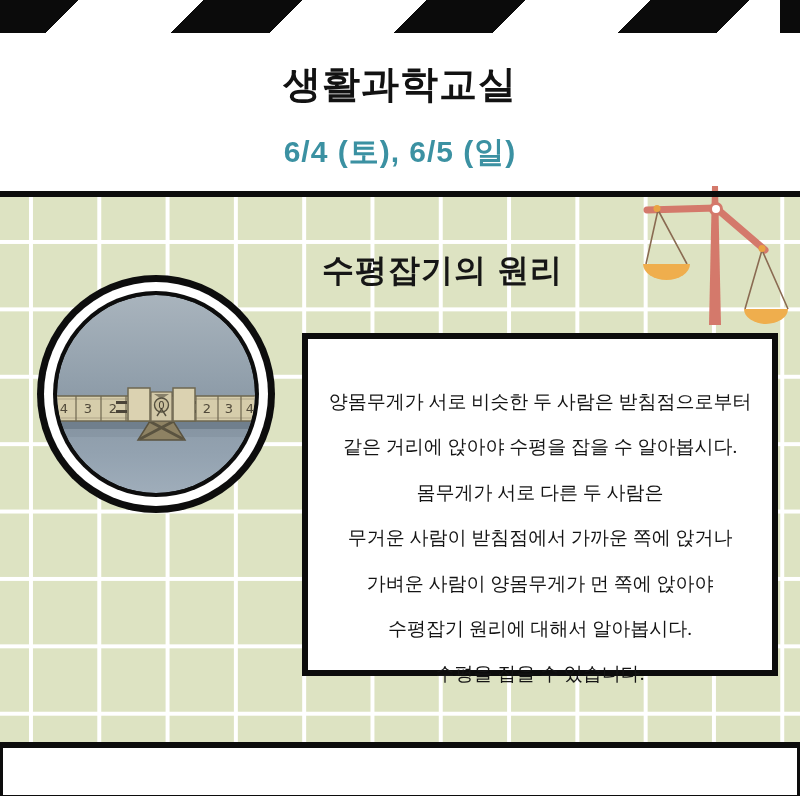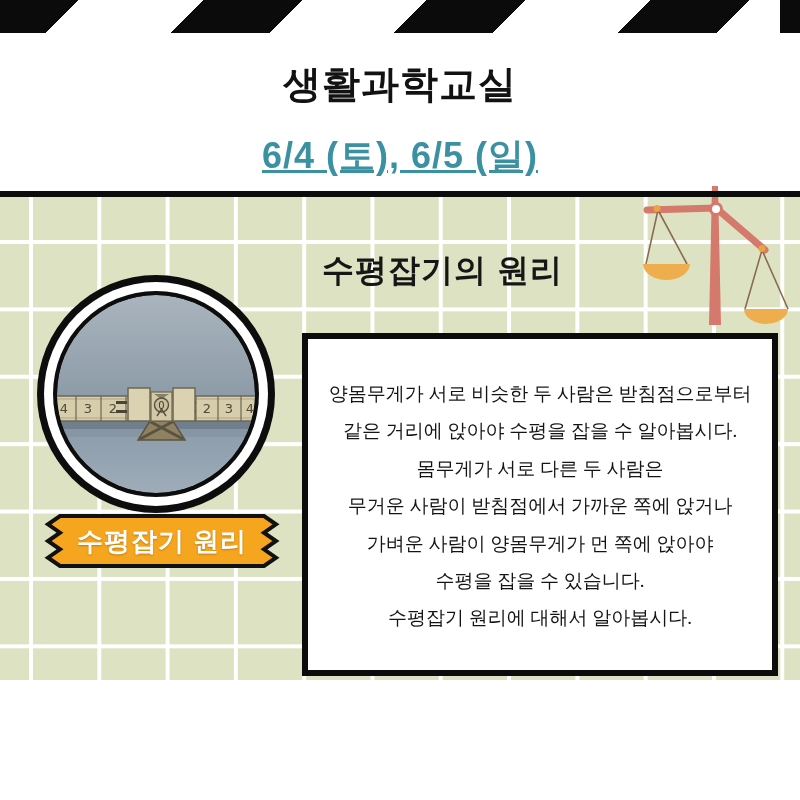--- a/index.html
+++ b/index.html
@@ -1,29 +1,29 @@
 <!DOCTYPE html>
 <html><head>
 <meta charset="utf-8">
 <style>
   html,body{margin:0;padding:0;}
   body{width:800px;height:800px;font-family:"Liberation Sans",sans-serif;background:#fff;}
-  .poster{position:relative;width:800px;height:680px;overflow:hidden;background:#fff;}
+  .poster{position:relative;width:800px;height:796px;overflow:hidden;background:#fff;}
 
   
   .hazard{position:absolute;left:0;top:0;width:800px;height:33px;
     background:repeating-linear-gradient(135deg,#0b0b0b 0 70px,#ffffff 70px 158px);
     background-position:-20px 0;}
 
   
   .header{position:absolute;left:0;top:33px;width:800px;height:158px;background:#ffffff;text-align:center;}
   .title-line{display:flex;justify-content:center;align-items:baseline;gap:16px;margin-top:26px;}
   .title-black{font-size:38px;font-weight:bold;color:#121212;letter-spacing:1px;}
   .title-orange{font-size:50px;font-weight:bold;color:#f89b55;letter-spacing:1px;}
-  .subtitle{margin-top:22px;font-size:36px;font-weight:bold;color:#3b91a2;letter-spacing:1px;text-decoration:underline;}
+  .subtitle{margin-top:22px;font-size:30px;font-weight:bold;color:#3b91a2;letter-spacing:1px;}
 
   .divider-top{position:absolute;left:0;top:191px;width:800px;height:6px;background:#0c0c0c;z-index:5;}
 
   
   .board{position:absolute;left:0;top:197px;width:800px;height:545px;
     background-color:#dde3c2;
     background-image:
       linear-gradient(to right,#ffffff 4px,transparent 4px),
       linear-gradient(to bottom,#ffffff 4px,transparent 4px);
     background-size:68.3px 100%,100% 67.4px;
@@ -43,21 +43,21 @@
 
   
   .ribbon-wrap{position:absolute;left:42px;top:313px;width:240px;height:62px;z-index:4;}
   .ribbon-wrap svg{position:absolute;left:0;top:0;}
   .ribbon-label{position:absolute;left:0;top:6px;width:240px;height:50px;display:flex;align-items:center;justify-content:center;
     color:#ffffff;font-size:26px;font-weight:bold;letter-spacing:1px;text-shadow:0 1px 2px rgba(90,50,0,.35);}
 
   
   .desc-box{position:absolute;left:302px;top:136px;width:476px;height:343px;box-sizing:border-box;
     background:#ffffff;border:6px solid #0c0c0c;padding-top:36px;z-index:3;}
-  .desc-box p{margin:0;text-align:center;font-family:"Liberation Serif",serif;
+  .desc-box p{margin:8px;text-align:center;font-family:"Liberation Serif",serif;
     font-size:19px;line-height:37.4px;color:#141414;}
 
   
   .bottom-strip{position:absolute;left:0;top:742px;width:800px;height:58px;box-sizing:border-box;
     background:#ffffff;border-top:6px solid #0c0c0c;border-left:3px solid #0c0c0c;
     border-right:3px solid #0c0c0c;border-bottom:5px solid #0c0c0c;}
 </style>
 </head>
 <body>
 
@@ -150,34 +150,28 @@
                 <text x="172" y="118">3</text>
                 <text x="193" y="118">4</text>
               </g>
               <text x="104.5" y="114" font-family="DejaVu Sans, sans-serif" font-size="10" fill="#3f3a2d" text-anchor="middle">0</text>
             </g>
           </svg>
         </div>
       </div>
     </div>
 
-    <div class="ribbon-wrap">
-      <svg width="240" height="62" viewBox="0 0 240 62" aria-hidden="true">
-        <polygon points="18,6 222,6 234,14.3 222,22.7 234,31 222,39.3 234,47.7 222,56 18,56 6,47.7 18,39.3 6,31 18,22.7 6,14.3" fill="#f6a61e" stroke="#111111" stroke-width="4" stroke-linejoin="miter"></polygon>
-      </svg>
-      <div class="ribbon-label">수평잡기 원리</div>
-    </div>
 
     <div class="desc-box">
       <p>양몸무게가 서로 비슷한 두 사람은 받침점으로부터</p>
       <p>같은 거리에 앉아야 수평을 잡을 수 알아봅시다.</p>
       <p>몸무게가 서로 다른 두 사람은</p>
       <p>무거운 사람이 받침점에서 가까운 쪽에 앉거나</p>
       <p>가벼운 사람이 양몸무게가 먼 쪽에 앉아야</p>
+      <p>수평잡기 원리에 대해서 알아봅시다.</p>
       <p>수평을 잡을 수 있습니다.</p>
-      <p>수평잡기 원리에 대해서 알아봅시다.</p>
     </div>
 
   </div>
 
   <div class="bottom-strip"></div>
 
 </div>
 
 </body></html>

